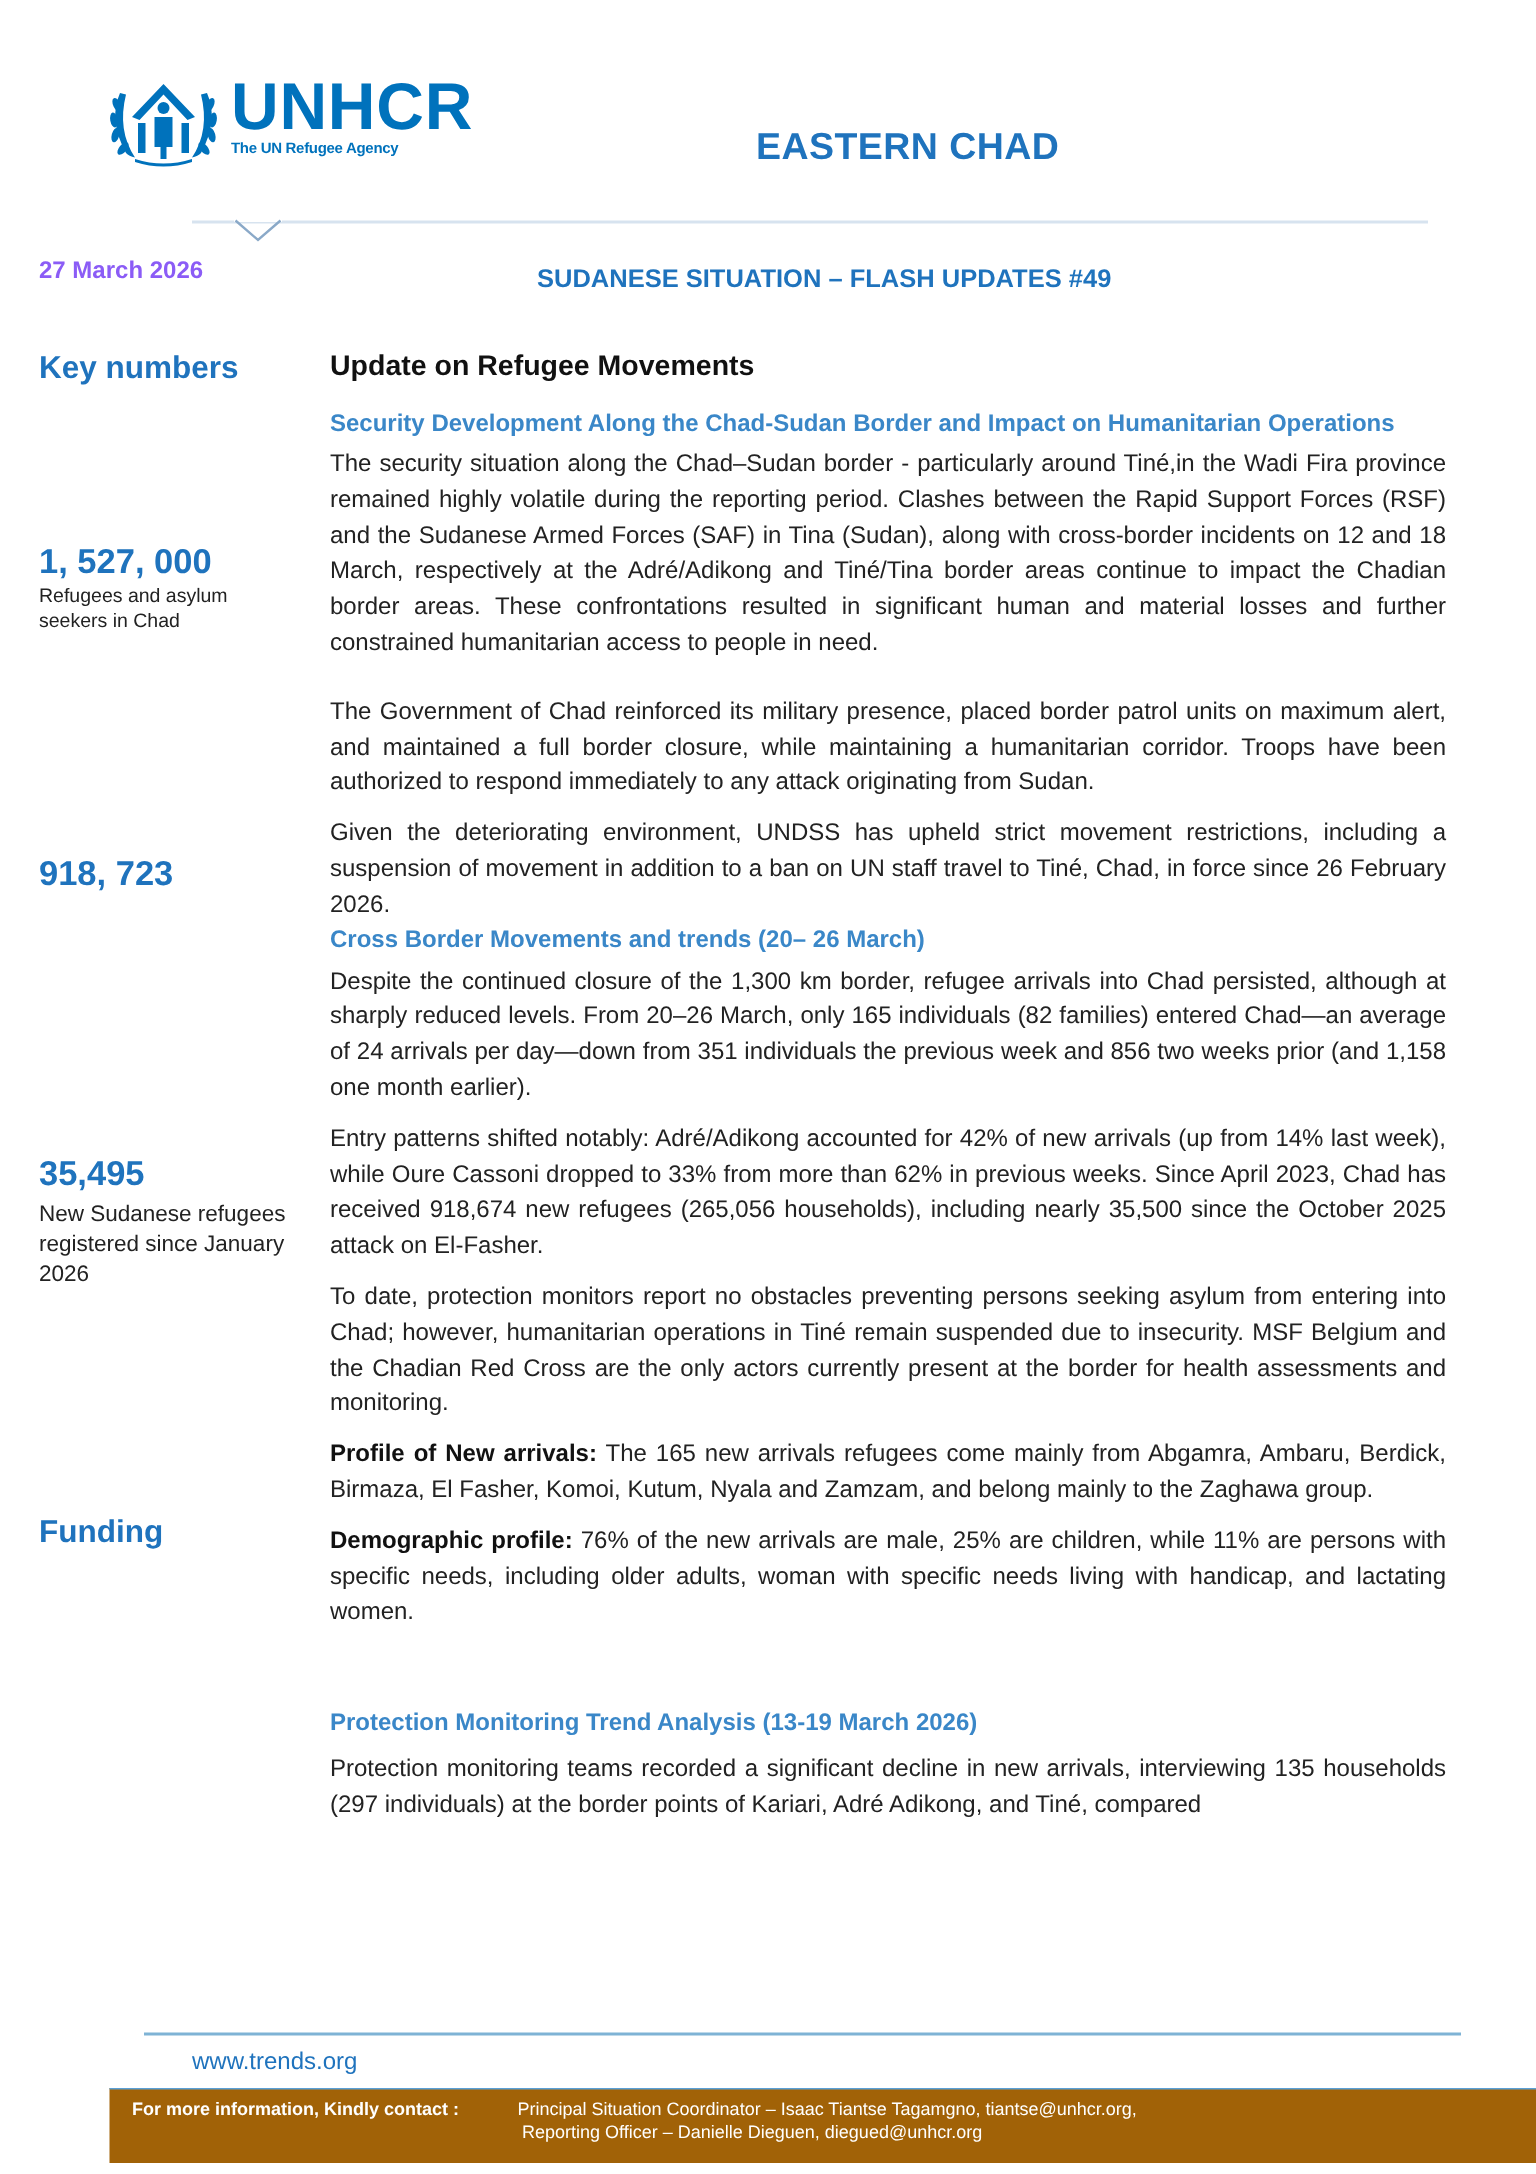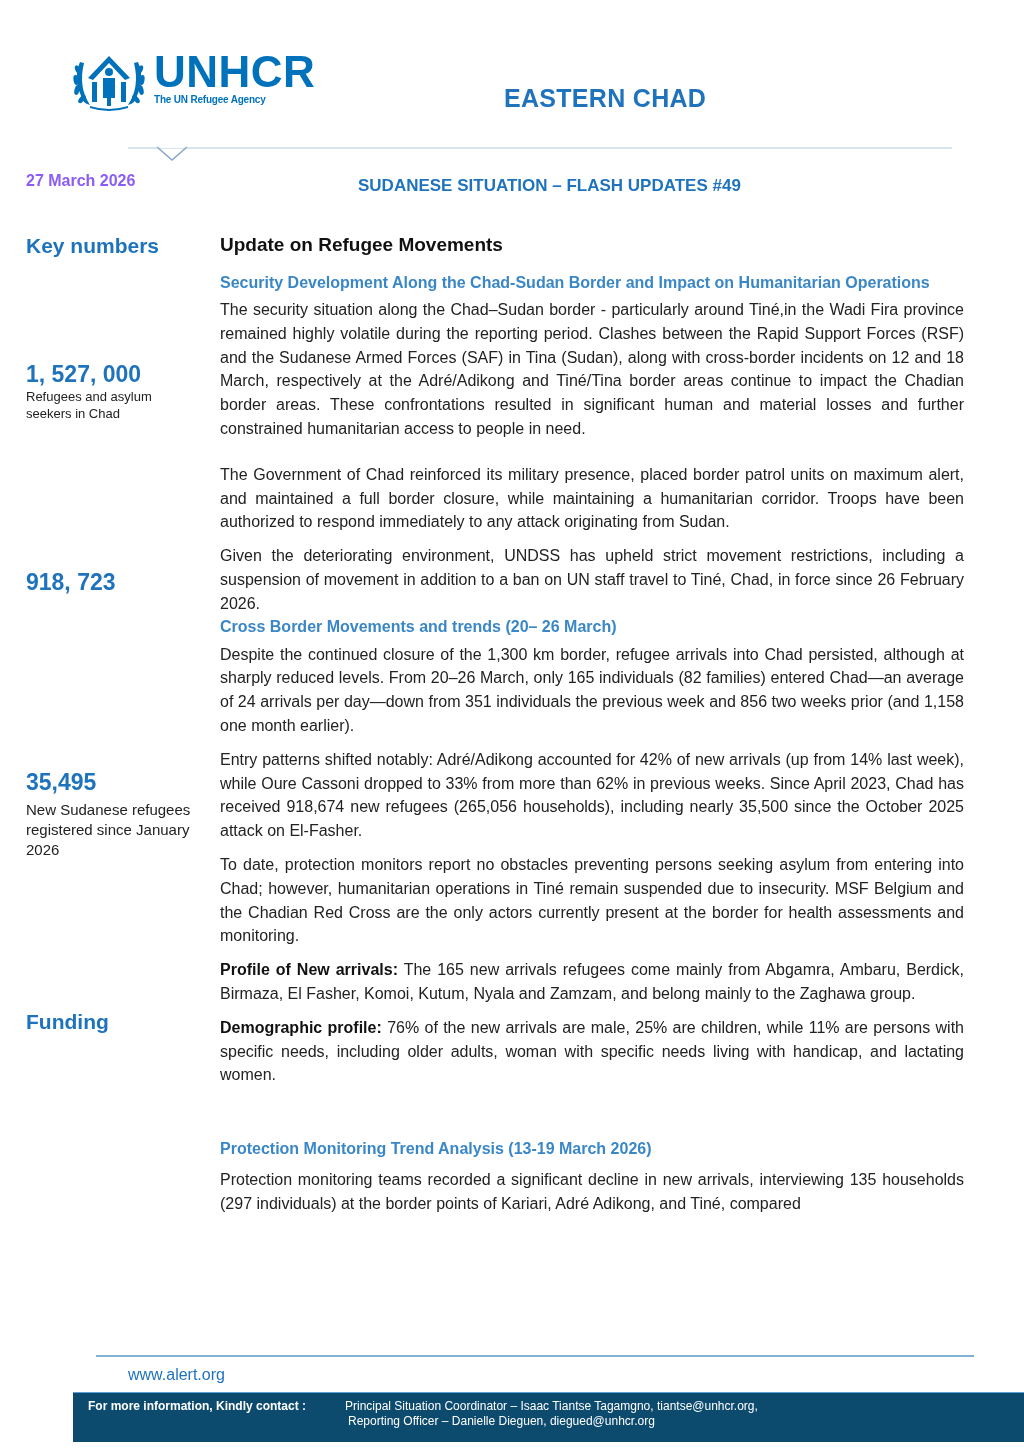--- a/index.html
+++ b/index.html
@@ -30,21 +30,21 @@
   .hl { color: #1f73bd; font-weight: 700; font-size: 13px; }
 
   .main { position: absolute; left: 220px; top: 234px; width: 744px; }
   .main-heading { font-size: 19px; font-weight: 700; color: #111; }
   .sec-title { font-size: 16px; font-weight: 700; color: #3a87c8; line-height: 21px; text-align: justify; }
   .para { font-size: 16px; line-height: 23.8px; color: #222; text-align: justify; }
   .para b { font-weight: 700; color: #111; }
 
   .footer-rule { position: absolute; left: 96px; top: 1355px; width: 878px; height: 2px; background: #7fb3d5; }
   .footer-url { position: absolute; left: 128px; top: 1366px; font-size: 16px; color: #1f73bd; }
-  .footer-band { position: absolute; left: 73px; top: 1392px; width: 951px; height: 50px; background: #0c4a6e; border-top: 1px solid #5a9fd6; }
+  .footer-band { position: absolute; left: 73px; top: 1392px; width: 951px; height: 50px; background: #a16207; border-top: 1px solid #5a9fd6; }
   .footer-label { position: absolute; left: 15px; top: 6px; font-size: 12px; font-weight: 700; color: #ffffff; }
   .footer-contacts { position: absolute; left: 272px; top: 6px; font-size: 12px; color: #ffffff; line-height: 15px; }
   .footer-contacts div:nth-child(2) { padding-left: 3px; }
 </style>
 </head>
 <body>
 
 <div class="logo">
   <svg class="logo-emblem" viewBox="0 0 78 64">
     <g fill="#0072bc">
@@ -123,20 +123,20 @@
   <p class="para" style="margin-top:10px;">Entry patterns shifted notably: Adré/Adikong accounted for 42% of new arrivals (up from 14% last week), while Oure Cassoni dropped to 33% from more than 62% in previous weeks. Since April 2023, Chad has received 918,674 new refugees (265,056 households), including nearly 35,500 since the October 2025 attack on El-Fasher.</p>
   <p class="para" style="margin-top:10px;">To date, protection monitors report no obstacles preventing persons seeking asylum from entering into Chad; however, humanitarian operations in Tiné remain suspended due to insecurity. MSF Belgium and the Chadian Red Cross are the only actors currently present at the border for health assessments and monitoring.</p>
   <p class="para" style="margin-top:10px;"><b>Profile of New arrivals:</b><span> The 165 new arrivals refugees come mainly from Abgamra, Ambaru, Berdick, Birmaza, El Fasher, Komoi, Kutum, Nyala and Zamzam, and belong mainly to the Zaghawa group.</span></p>
   <p class="para" style="margin-top:10px;"><b>Demographic profile:</b><span> 76% of the new arrivals are male, 25% are children, while 11% are persons with specific needs, including older adults, woman with specific needs living with handicap, and lactating women.</span></p>
 
   <div class="sec-title" style="margin-top:51px;">Protection Monitoring Trend Analysis (13-19 March 2026)</div>
   <p class="para" style="margin-top:9px;">Protection monitoring teams recorded a significant decline in new arrivals, interviewing 135 households (297 individuals) at the border points of Kariari, Adré Adikong, and Tiné, compared</p>
 </div>
 
 <div class="footer-rule"></div>
-<div class="footer-url">www.alert.org</div>
+<div class="footer-url">www.trends.org</div>
 <div class="footer-band">
   <div class="footer-label">For more information, Kindly contact :</div>
   <div class="footer-contacts">
     <div>Principal Situation Coordinator – Isaac Tiantse Tagamgno, tiantse@unhcr.org,</div>
     <div>Reporting Officer – Danielle Dieguen, diegued@unhcr.org</div>
   </div>
 </div>
 
 </body></html>

